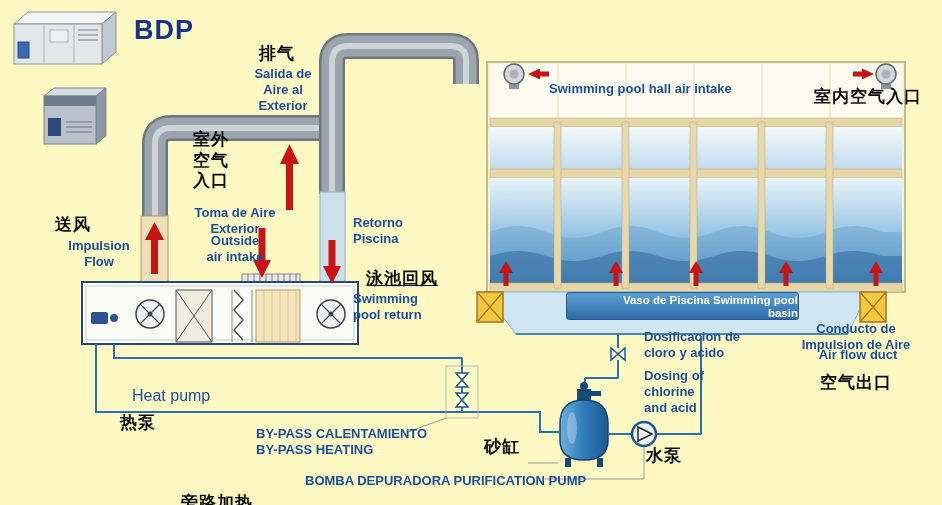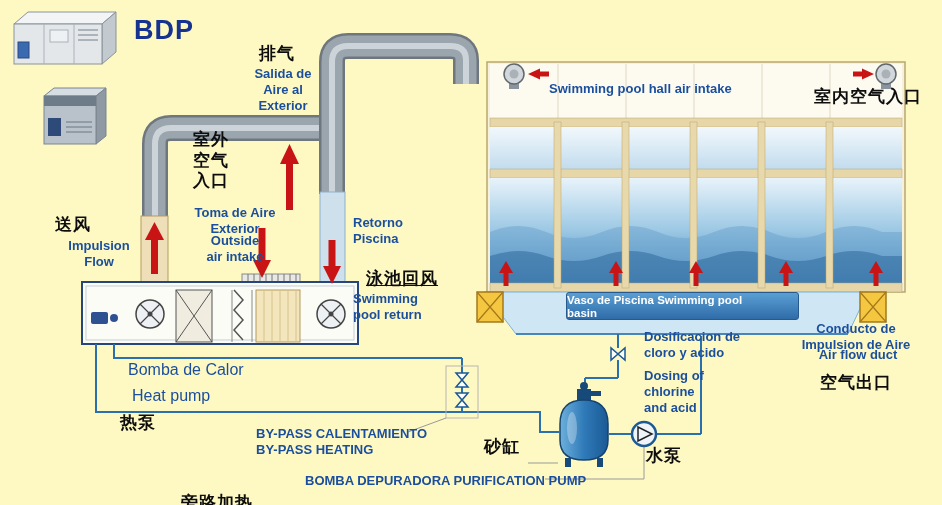--- a/index.html
+++ b/index.html
@@ -10,21 +10,21 @@
   .lbl { position:absolute; white-space:pre-line; line-height:1.22; }
   .blue  { color:#1b4f9e; font-size:13px; font-weight:700; }
   .blue-lg { color:#1b4f9e; font-size:16px; font-weight:400; }
   .cn    { color:#0d0d0d; font-size:17px; font-weight:700; letter-spacing:1px; }
   .center{ text-align:center; }
   .brand { color:#15338f; font-size:27px; font-weight:800; letter-spacing:1px; }
   .basin-bar {
     position:absolute; left:566px; top:292px; width:233px; height:28px;
     background:linear-gradient(180deg,#5a9fd4,#2f6ca8);
     border:1px solid #28598c; border-radius:3px;
-    color:#fff; font-size:11.5px; font-weight:700; text-align:left;
+    color:#fff; font-size:11.5px; font-weight:700; text-align:right;
     line-height:1.15; padding-top:1px; white-space:pre-line;
   }
 </style>
 </head>
 <body>
 
 <div class="canvas">
 
   <svg class="diagram" width="942" height="505" viewBox="0 0 942 505">
     <defs>
@@ -247,21 +247,20 @@
   <div class="lbl cn" style="left:790px; top:87px;margin-left:24px;">室内空气入口</div>
 
   <div class="basin-bar">Vaso de Piscina  Swimming pool
 basin</div>
 
   <div class="lbl blue center" style="left:798px; top:321px; width:116px;">Conducto de
 Impulsion de Aire</div>
   <div class="lbl blue center" style="left:816px; top:347px; width:84px;">Air flow duct</div>
   <div class="lbl cn" style="left:820px; top:373px;">空气出口</div>
 
-  <div class="lbl blue-lg" style="left:128px; top:360px;">Bomba de Calor</div>
   <div class="lbl blue-lg" style="left:132px; top:386px;">Heat pump</div>
   <div class="lbl cn" style="left:120px; top:413px;">热泵</div>
 
   <div class="lbl blue" style="left:256px; top:426px;">BY-PASS CALENTAMIENTO</div>
   <div class="lbl blue" style="left:256px; top:442px;">BY-PASS HEATING</div>
   <div class="lbl cn" style="left:181px; top:457px;margin-top:36px;">旁路加热</div>
 
   <div class="lbl cn" style="left:484px; top:437px;">砂缸</div>
   <div class="lbl blue" style="left:445px; top:457px;margin-top:47px;">FILTRO FILTER</div>
   <div class="lbl blue" style="left:305px; top:473px;">BOMBA DEPURADORA PURIFICATION PUMP</div>

